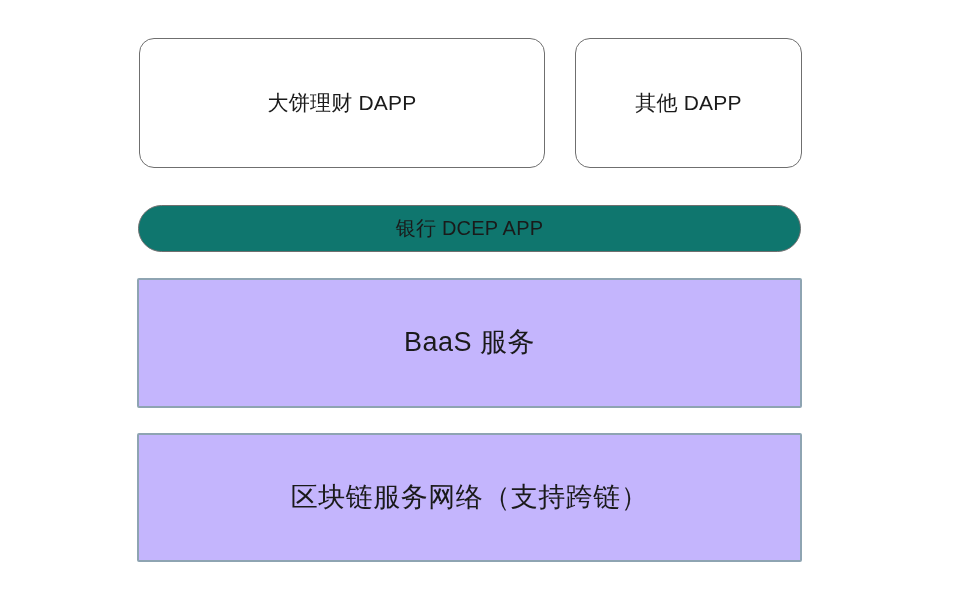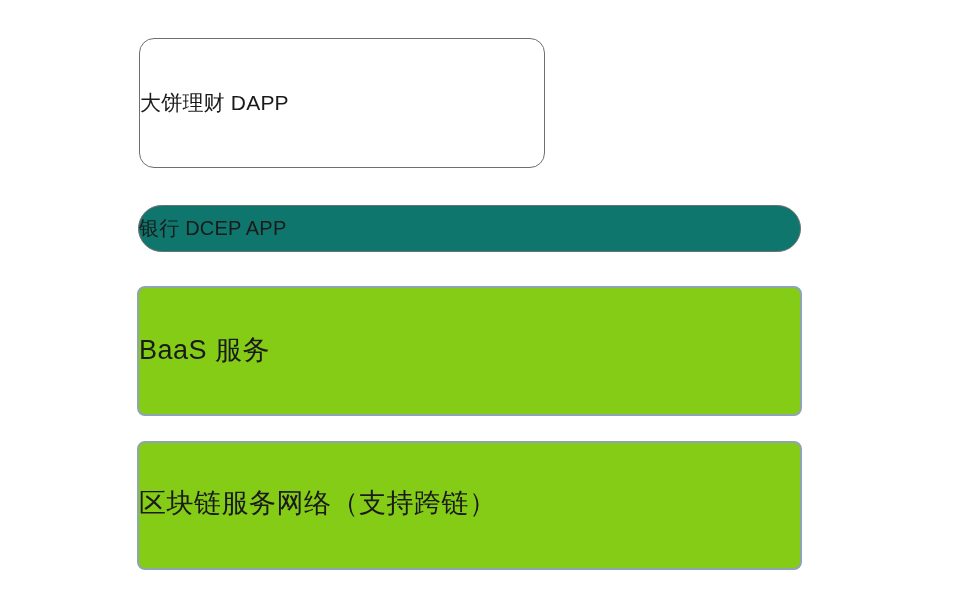--- a/index.html
+++ b/index.html
@@ -19,21 +19,21 @@
     width: 960px;
     height: 612px;
     background: #ffffff;
   }
 
   .node {
     position: absolute;
     box-sizing: border-box;
     display: flex;
     align-items: center;
-    justify-content: flex-start;
+    justify-content: center;
     text-align: center;
     color: #1a1a1a;
     line-height: 1.25;
     white-space: nowrap;
   }
 
   
   .app-card {
     background: #ffffff;
     border: 1.6px solid #6f6f6f;
@@ -46,44 +46,46 @@
   .pill-card {
     background: #0f766e;
     border: 1.6px solid #6f6f6f;
     border-radius: 24px;
     font-size: 20px;
     letter-spacing: 0.2px;
   }
 
   
   .layer-block {
-    background: #84cc16;
+    background: #c4b5fd;
     border: 2px solid #8ea4b2;
-    border-radius: 8px;
+    border-radius: 2px;
     font-size: 27px;
     letter-spacing: 0.5px;
-    margin-top: 8px;
   }
 
   
   #node-dapp-main   { left: 139px; top: 38px;  width: 406px; height: 130px; }
   #node-dapp-other  { left: 575px; top: 38px;  width: 227px; height: 130px; }
   #node-dcep-app    { left: 138px; top: 205px; width: 663px; height: 47px;  }
   #node-baas        { left: 137px; top: 278px; width: 665px; height: 130px; }
-  #node-bsn         { left: 137px; top: 433px; width: 665px; height: 129px; font-family: Liberation Mono, monospace; }
+  #node-bsn         { left: 137px; top: 433px; width: 665px; height: 129px; }
 </style>
 </head>
 <body>
 
 <div id="diagram">
 
   <div class="node app-card" id="node-dapp-main">
     <span>大饼理财 DAPP</span>
   </div>
 
+  <div class="node app-card" id="node-dapp-other">
+    <span>其他 DAPP</span>
+  </div>
 
   <div class="node pill-card" id="node-dcep-app">
     <span>银行 DCEP APP</span>
   </div>
 
   <div class="node layer-block" id="node-baas">
     <span>BaaS 服务</span>
   </div>
 
   <div class="node layer-block" id="node-bsn">

